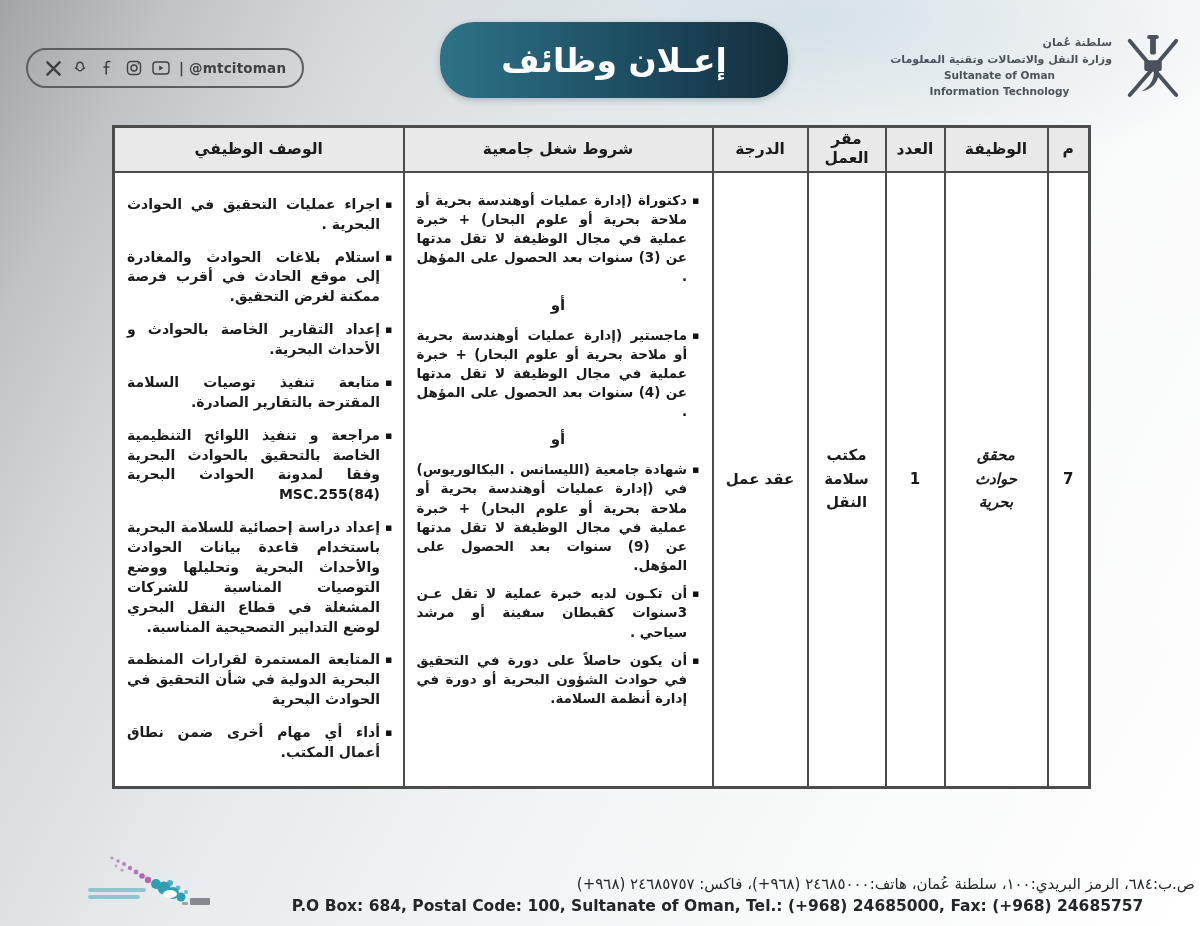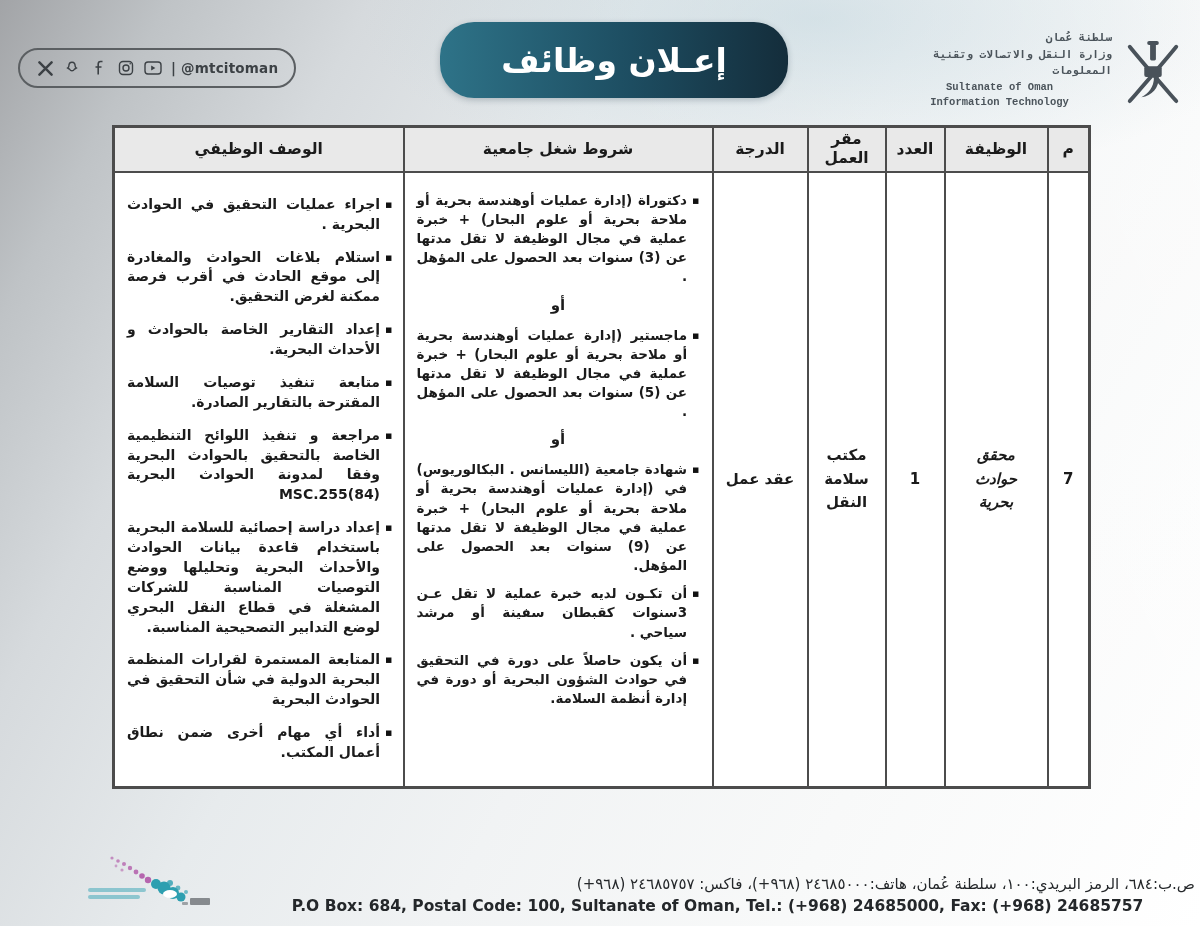--- a/index.html
+++ b/index.html
@@ -12,40 +12,40 @@
   }
   .page::before{
     content:""; position:absolute; inset:0; pointer-events:none;
     background:
       radial-gradient(ellipse 700px 260px at 68% 2%, rgba(180,205,215,0.45), rgba(180,205,215,0) 65%),
       linear-gradient(245deg, rgba(255,255,255,0.35) 0%, rgba(255,255,255,0) 40%);
   }
 
   
   .social-pill{
-    position:absolute; top:48px; left:18px; height:40px; padding:0 16px;
+    position:absolute; top:48px; left:26px; height:40px; padding:0 16px;
     border:2px solid #5b5f62; border-radius:21px;
     display:flex; align-items:center; gap:9px; color:#3c4145;
   }
   .social-pill .sicon{ display:flex; align-items:center; justify-content:center; width:18px; height:18px; }
   .social-pill svg{ display:block; }
   .social-handle{ font-size:13.5px; font-weight:700; letter-spacing:.2px; color:#3c4145; white-space:nowrap; }
 
   .banner{
     position:absolute; top:22px; left:440px; width:348px; height:76px;
     border-radius:34px; direction:rtl;
     background:linear-gradient(270deg, #142d3b 0%, #1d4d61 45%, #2e7388 100%);
     display:flex; align-items:center; justify-content:center;
     color:#ffffff; font-size:33px; font-weight:700;
     box-shadow:0 2px 6px rgba(20,45,60,.25);
   }
 
   .ministry{
     position:absolute; top:30px; right:16px;
-    display:flex; align-items:flex-end; gap:10px;font-family:Liberation Mono, monospace;
+    display:flex; align-items:center; gap:10px;
   }
   .ministry-text{ width:225px; color:#4b545b; }
   .ministry-text .ar{ direction:rtl; text-align:right; font-size:11px; font-weight:700; line-height:1.5; }
   .ministry-text .en{ text-align:center; font-size:10.5px; font-weight:600; line-height:1.45; }
   .emblem{ width:62px; height:74px; }
 
   
   table.jobs{
     position:absolute; top:125px; left:112px; width:976px;
     border-collapse:collapse; table-layout:fixed; direction:rtl;
@@ -177,21 +177,21 @@
         <td class="c-mid c-location">مكتب سلامة النقل</td>
         <td class="c-mid">عقد عمل</td>
         <td class="c-req">
             <div class="bullet-item">
               <span class="bullet-marker">▪</span>
               <span class="bullet-text">دكتوراة (إدارة عمليات أوهندسة بحرية أو ملاحة بحرية أو علوم البحار) + خبرة عملية في مجال الوظيفة لا تقل مدتها عن (3) سنوات  بعد الحصول على المؤهل .</span>
             </div>
             <div class="or-sep">أو</div>
             <div class="bullet-item">
               <span class="bullet-marker">▪</span>
-              <span class="bullet-text">ماجستير (إدارة عمليات أوهندسة بحرية أو ملاحة بحرية أو علوم البحار) + خبرة عملية في مجال الوظيفة لا تقل مدتها عن (5) سنوات  بعد الحصول على المؤهل .</span>
+              <span class="bullet-text">ماجستير (إدارة عمليات أوهندسة بحرية أو ملاحة بحرية أو علوم البحار) + خبرة عملية في مجال الوظيفة لا تقل مدتها عن (4) سنوات  بعد الحصول على المؤهل .</span>
             </div>
             <div class="or-sep">أو</div>
             <div class="bullet-item">
               <span class="bullet-marker">▪</span>
               <span class="bullet-text">شهادة جامعية (الليسانس . البكالوريوس) في (إدارة عمليات أوهندسة بحرية أو ملاحة بحرية أو علوم البحار) + خبرة عملية في مجال الوظيفة لا تقل مدتها عن (9) سنوات  بعد الحصول على المؤهل.</span>
             </div>
             <div class="bullet-item">
               <span class="bullet-marker">▪</span>
               <span class="bullet-text">أن تكـون لديه خبرة عملية لا تقل عـن 3سنوات كقبطان سفينة أو مرشد سياحي .</span>
             </div>

